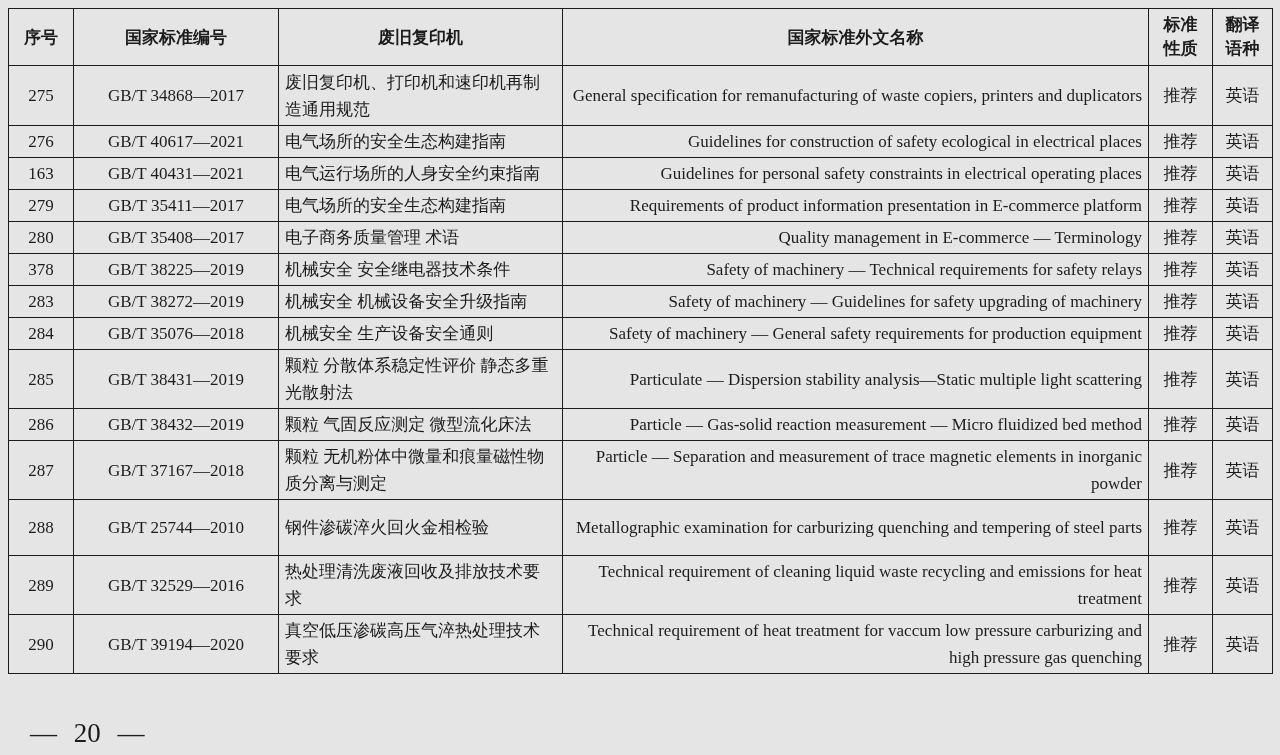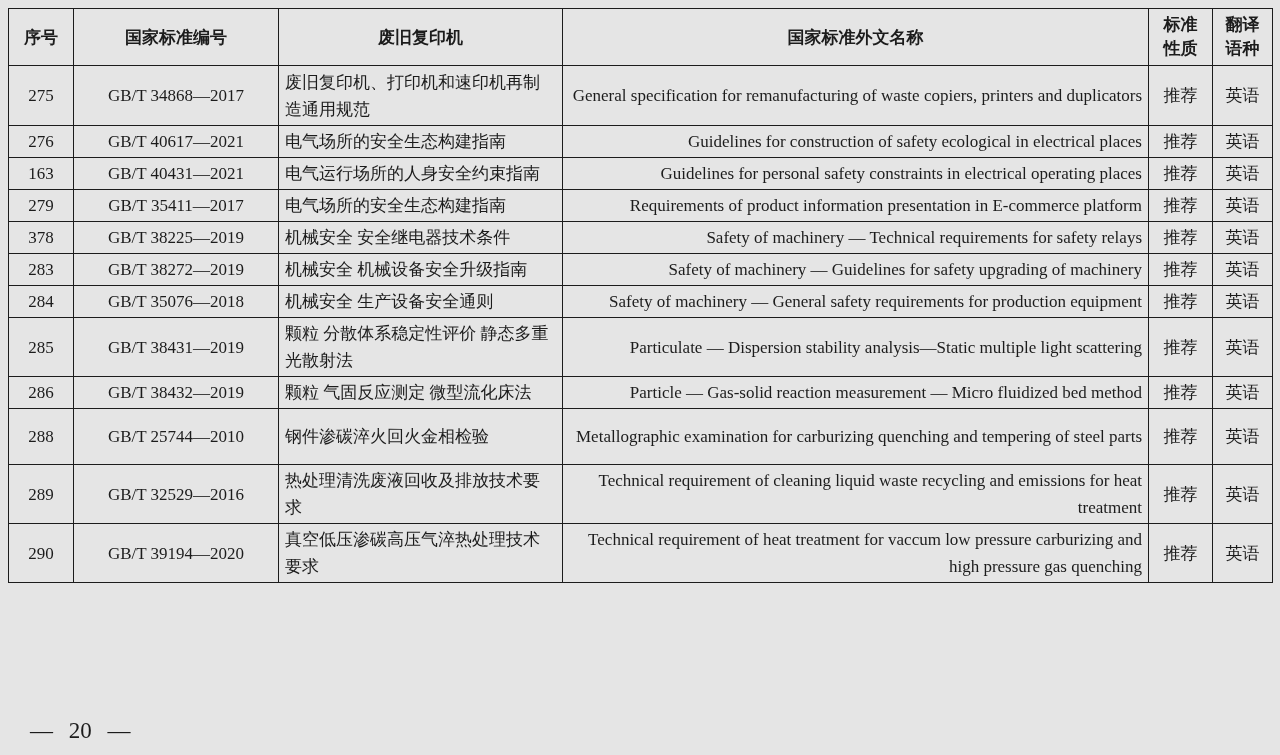--- a/index.html
+++ b/index.html
@@ -61,21 +61,21 @@
   td.en {
     text-align: right;
     padding: 2px 12px;
   }
   .hdr-two-line div { line-height: 24px; }
 
   .page-footer {
     position: absolute;
     left: 30px;
     top: 718px;
-    font-size: 23px;
+    font-size: 27px;
     word-spacing: 10px;
     color: #1c1c1c;
   }
 </style>
 </head>
 <body>
 
 <div class="page">
 
   <table class="std-table">
@@ -130,20 +130,28 @@
       </tr>
       <tr class="h1">
         <td class="no">279</td>
         <td class="code">GB/T 35411—2017</td>
         <td class="cn">电气场所的安全生态构建指南</td>
         <td class="en">Requirements of product information presentation in E-commerce platform</td>
         <td class="nat">推荐</td>
         <td class="lang">英语</td>
       </tr>
       <tr class="h1">
+        <td class="no">280</td>
+        <td class="code">GB/T 35408—2017</td>
+        <td class="cn">电子商务质量管理 术语</td>
+        <td class="en">Quality management in E-commerce — Terminology</td>
+        <td class="nat">推荐</td>
+        <td class="lang">英语</td>
+      </tr>
+      <tr class="h1">
         <td class="no">378</td>
         <td class="code">GB/T 38225—2019</td>
         <td class="cn">机械安全 安全继电器技术条件</td>
         <td class="en">Safety of machinery — Technical requirements for safety relays</td>
         <td class="nat">推荐</td>
         <td class="lang">英语</td>
       </tr>
       <tr class="h1">
         <td class="no">283</td>
         <td class="code">GB/T 38272—2019</td>
@@ -170,20 +178,28 @@
       </tr>
       <tr class="h1">
         <td class="no">286</td>
         <td class="code">GB/T 38432—2019</td>
         <td class="cn">颗粒 气固反应测定 微型流化床法</td>
         <td class="en">Particle — Gas-solid reaction measurement — Micro fluidized bed method</td>
         <td class="nat">推荐</td>
         <td class="lang">英语</td>
       </tr>
       <tr class="h2">
+        <td class="no">287</td>
+        <td class="code">GB/T 37167—2018</td>
+        <td class="cn">颗粒 无机粉体中微量和痕量磁性物质分离与测定</td>
+        <td class="en">Particle — Separation and measurement of trace magnetic elements in inorganic powder</td>
+        <td class="nat">推荐</td>
+        <td class="lang">英语</td>
+      </tr>
+      <tr class="h2">
         <td class="no">288</td>
         <td class="code">GB/T 25744—2010</td>
         <td class="cn">钢件渗碳淬火回火金相检验</td>
         <td class="en">Metallographic examination for carburizing quenching and tempering of steel parts</td>
         <td class="nat">推荐</td>
         <td class="lang">英语</td>
       </tr>
       <tr class="h2">
         <td class="no">289</td>
         <td class="code">GB/T 32529—2016</td>

